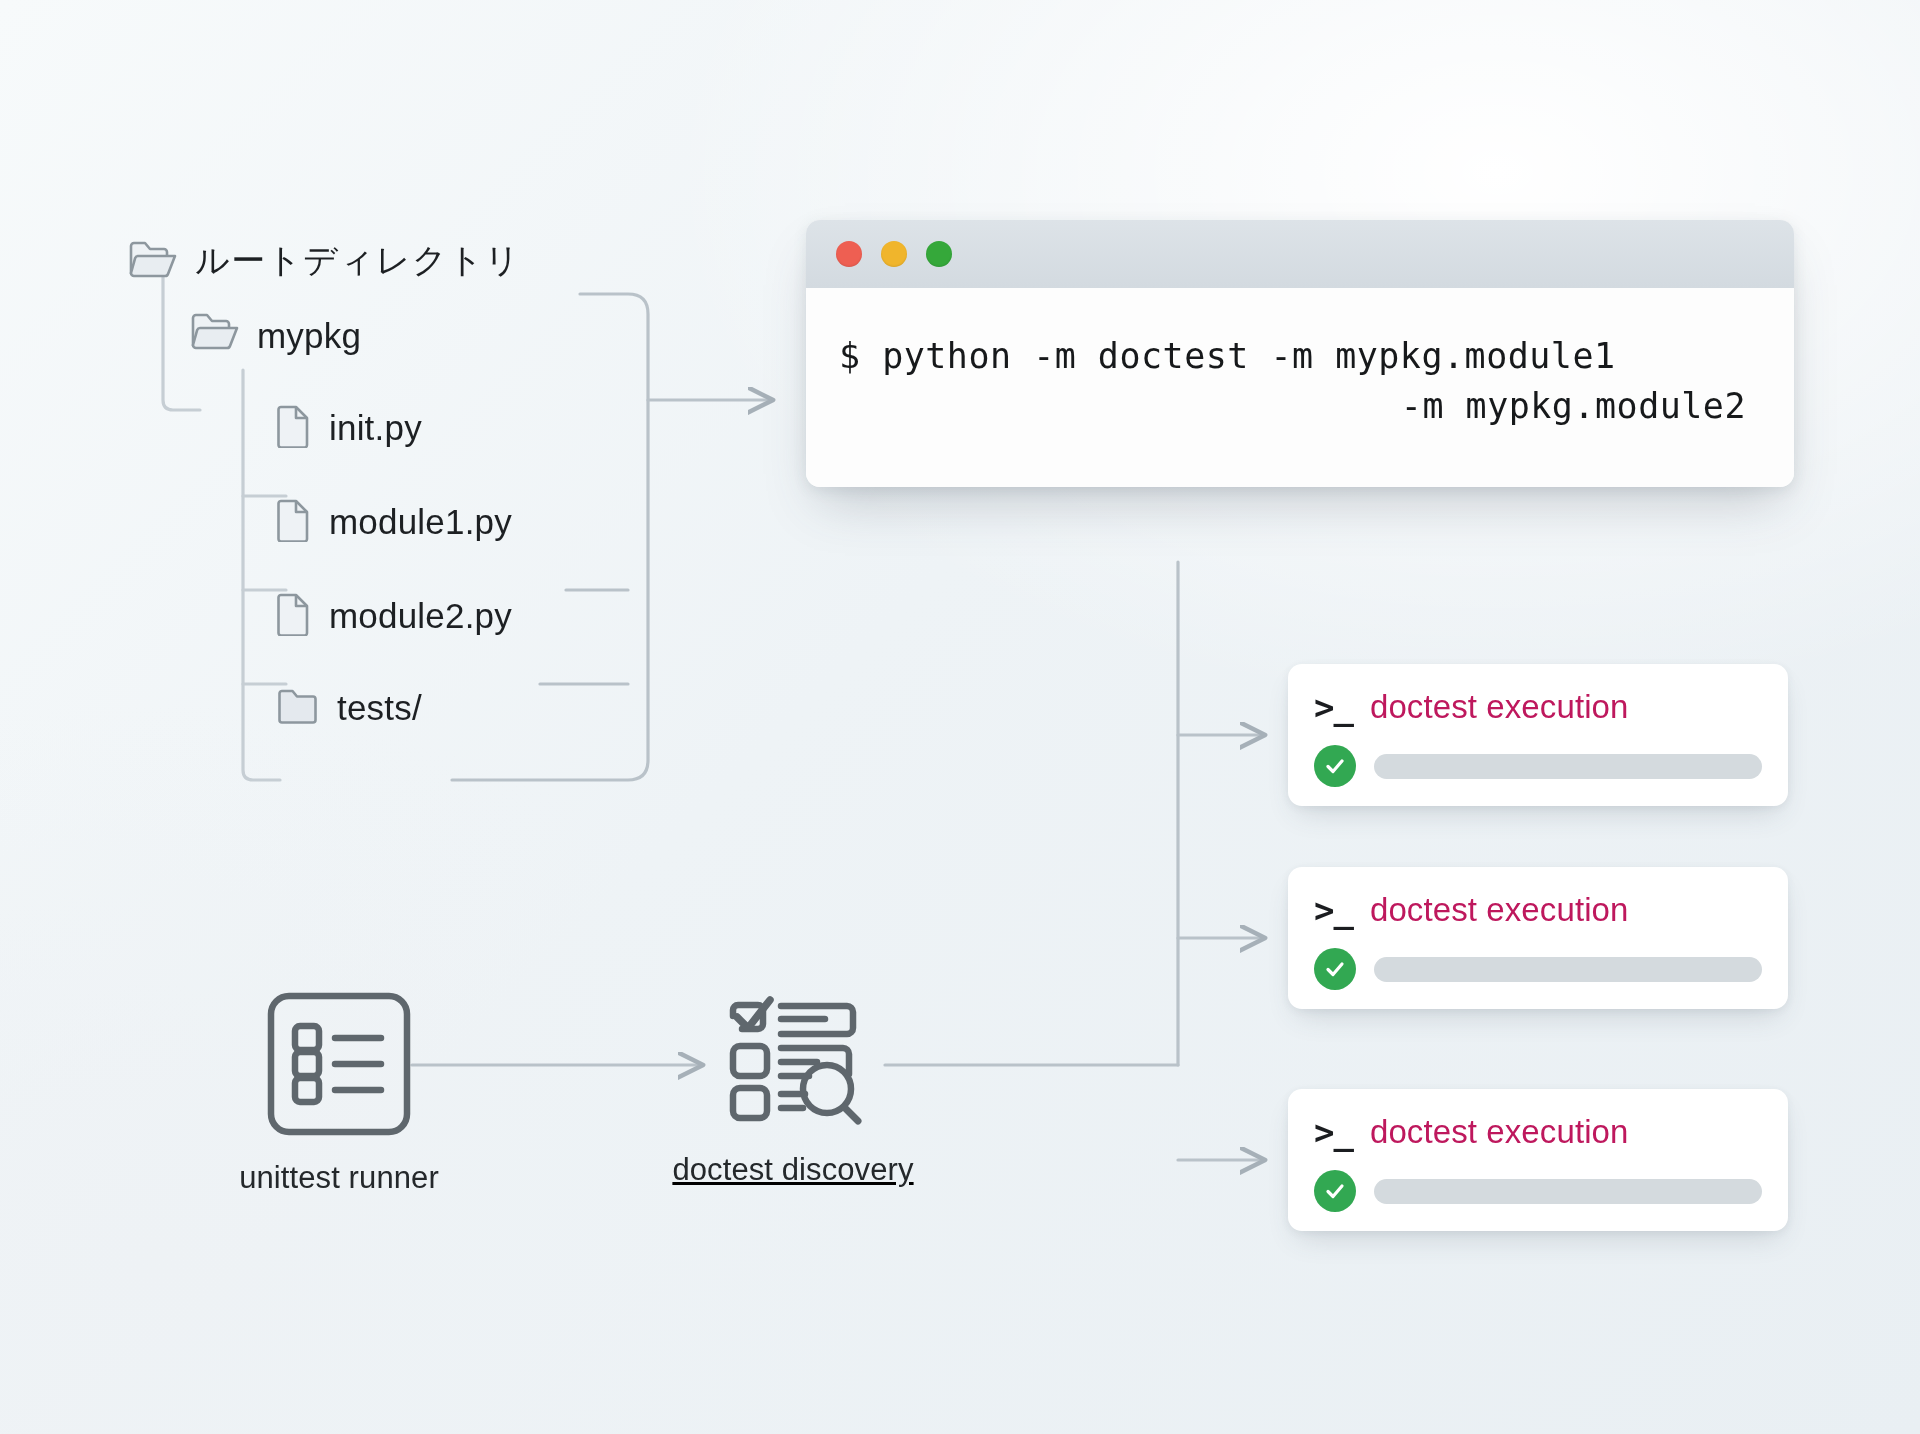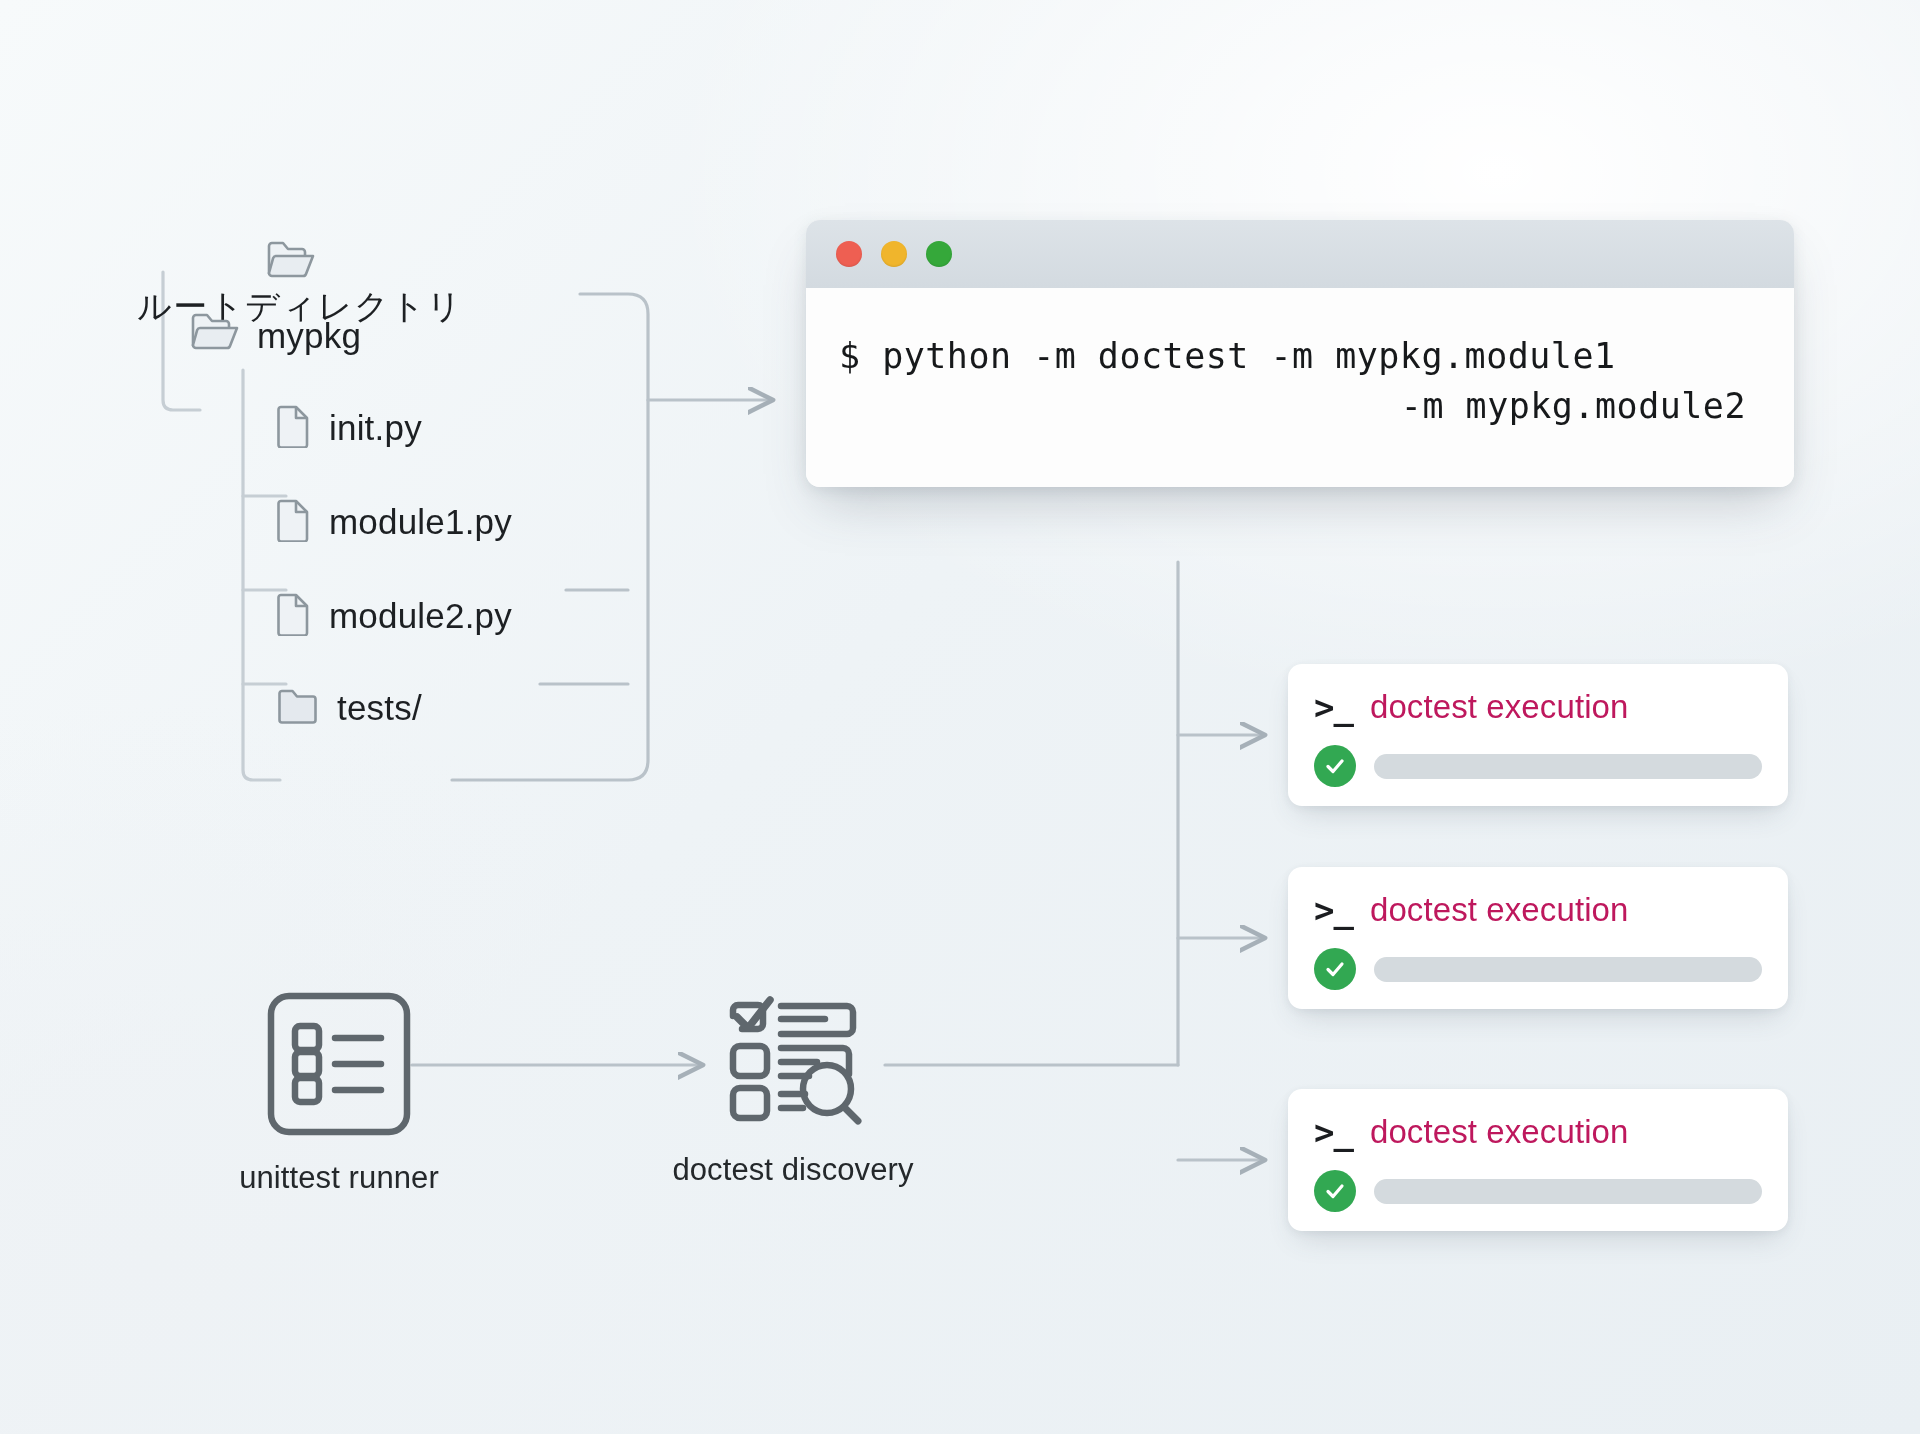--- a/index.html
+++ b/index.html
@@ -205,21 +205,21 @@
       <path d="M1178,1160 L1262,1160" marker-end="url(#arrow)"></path>
 
       <path d="M885,1065 L1178,1065"></path>
 
       <path d="M412,1065 L700,1065" marker-end="url(#arrow)"></path>
     </g>
   </svg>
 
   <div class="tree">
 
-    <div class="tree-row" style="left:12px; top:0px;flex-direction:column;">
+    <div class="tree-row" style="left:20px; top:0px;">
       <span class="ico">
         <svg width="50" height="42" viewBox="0 0 50 42" fill="none" xmlns="http://www.w3.org/2000/svg">
           <path d="M3 36V8a3 3 0 0 1 3-3h11l5 6h14a3 3 0 0 1 3 3v4" stroke="#8d979e" stroke-width="2.6" stroke-linejoin="round" fill="#eef2f5"></path>
           <path d="M10 18h37l-7 18a3 3 0 0 1-2.8 2H6a3 3 0 0 1-3-3l4.2-15.1A3 3 0 0 1 10 18Z" fill="#e8edf1" stroke="#8d979e" stroke-width="2.6" stroke-linejoin="round"></path>
         </svg>
       </span>
       <span class="tree-label jp">ルートディレクトリ</span>
     </div>
 
     <div class="tree-row" style="left:82px; top:72px;align-items:flex-end;">
@@ -341,21 +341,21 @@
         <rect x="6" y="6" width="136" height="136" rx="18" stroke="#5f676d" stroke-width="6.5" fill="none"></rect>
         <rect x="30" y="36" width="24" height="24" rx="5" stroke="#5f676d" stroke-width="6.5" fill="none"></rect>
         <rect x="30" y="62" width="24" height="24" rx="5" stroke="#5f676d" stroke-width="6.5" fill="none"></rect>
         <rect x="30" y="88" width="24" height="24" rx="5" stroke="#5f676d" stroke-width="6.5" fill="none"></rect>
         <path d="M70 48h46M70 74h46M70 100h46" stroke="#5f676d" stroke-width="6.5" stroke-linecap="round"></path>
       </svg>
     </span>
     <div class="flow-label">unittest runner</div>
   </div>
 
-  <div class="flow-node" style="left:628px; top:990px; width:330px;">
+  <div class="flow-node" style="left:628px; top:990px; width:330px;text-decoration:underline;">
     <span>
       <svg width="140" height="140" viewBox="0 0 140 140" fill="none" xmlns="http://www.w3.org/2000/svg">
         <path d="M10 26v-6a5 5 0 0 1 5-5h20a5 5 0 0 1 5 5v14a5 5 0 0 1-5 5H19" stroke="#5f676d" stroke-width="6.5" stroke-linecap="round" stroke-linejoin="round" fill="none"></path>
         <path d="M14 27l11 11L47 10" stroke="#5f676d" stroke-width="7.5" stroke-linecap="round" stroke-linejoin="round" fill="none"></path>
         <rect x="10" y="56" width="34" height="30" rx="7" stroke="#5f676d" stroke-width="6.5" fill="none"></rect>
         <rect x="10" y="98" width="34" height="30" rx="7" stroke="#5f676d" stroke-width="6.5" fill="none"></rect>
         <path d="M58 16h66a6 6 0 0 1 6 6v16a6 6 0 0 1-6 6H58" stroke="#5f676d" stroke-width="6.5" stroke-linecap="round" stroke-linejoin="round" fill="none"></path>
         <path d="M58 29h44" stroke="#5f676d" stroke-width="6.5" stroke-linecap="round"></path>
         <path d="M58 58h62a6 6 0 0 1 6 6v20" stroke="#5f676d" stroke-width="6.5" stroke-linecap="round" stroke-linejoin="round" fill="none"></path>
         <path d="M58 72h36M58 86h28M58 104h24M58 118h22" stroke="#5f676d" stroke-width="6.5" stroke-linecap="round"></path>

